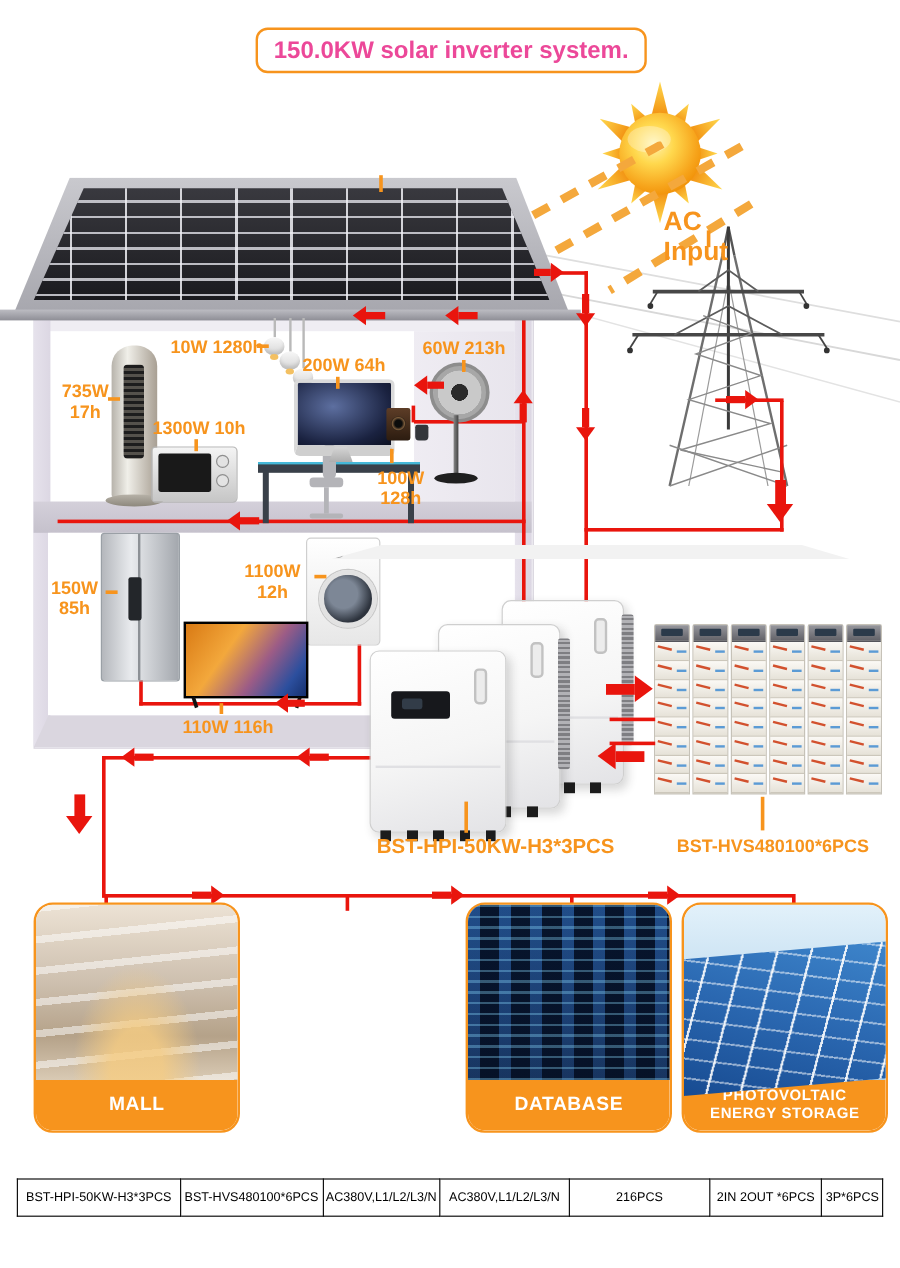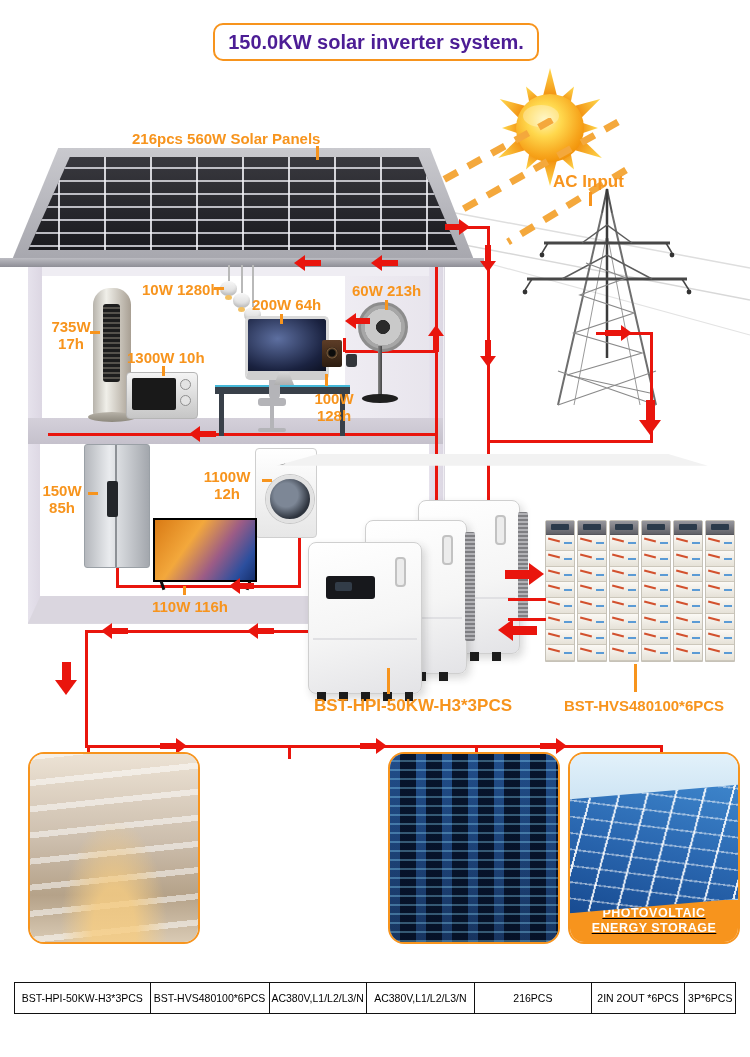--- a/index.html
+++ b/index.html
@@ -1,21 +1,21 @@
 <!DOCTYPE html>
 <html><head>
 <meta charset="utf-8">
 <style>
   html,body{margin:0;padding:0;background:#fff;}
   #stage{position:relative;width:750px;height:1057px;background:#fff;overflow:hidden;
          font-family:"Liberation Sans",sans-serif;}
   .abs{position:absolute;}
   
   .title-box{position:absolute;left:213px;top:23px;width:322px;height:34px;
-    border:2.5px solid #F7941D;border-radius:10px;color:#4c1d95;font-size:20px;font-weight:bold;
+    border:2.5px solid #F7941D;border-radius:10px;color:#ec4899;font-size:20px;font-weight:bold;
     display:flex;align-items:center;justify-content:center;background:#fff;z-index:9;}
   
   .olabel{position:absolute;color:#F7941D;font-weight:bold;font-size:15px;line-height:1.15;z-index:9;}
   .tick{position:absolute;background:#F7941D;z-index:9;}
   
   .wl{position:absolute;background:#E9150D;z-index:2;}
   .arr{position:absolute;background:#E9150D;z-index:6;}
   .arr-r{height:6px;}
   .arr-r::after{content:"";position:absolute;left:100%;top:-5px;border-top:8px solid transparent;
     border-bottom:8px solid transparent;border-left:11px solid #E9150D;}
@@ -430,24 +430,23 @@
         <div class="module"></div>
         <div class="module"></div>
         <div class="module"></div>
         <div class="module"></div>
         <div class="module"></div>
         <div class="module"></div>
         <div class="module"></div>
       </div>
     </div>
 
-  <div class="olabel" style="left:132px;top:130px;width:210px;">216pcs 560W Solar Panels</div>
   <div class="tick" style="left:316px;top:146px;width:3px;height:14px;"></div>
 
-  <div class="olabel" style="left:553px;top:172px;width:90px;font-size:17px;">AC Input</div>
+  <div class="olabel" style="left:553px;top:172px;width:90px;font-size:22px;">AC Input</div>
   <div class="tick" style="left:589px;top:192px;width:3px;height:14px;"></div>
 
   <div class="olabel" style="left:142px;top:281px;width:80px;">10W 1280h</div>
   <div class="tick" style="left:214px;top:287px;width:10px;height:3px;"></div>
 
   <div class="olabel" style="left:252px;top:296px;width:80px;">200W 64h</div>
   <div class="tick" style="left:280px;top:314px;width:3px;height:10px;"></div>
 
   <div class="olabel" style="left:352px;top:282px;width:80px;">60W 213h</div>
   <div class="tick" style="left:385px;top:300px;width:3px;height:10px;"></div>
@@ -471,25 +470,27 @@
   <div class="tick" style="left:183px;top:586px;width:3px;height:9px;"></div>
 
   <div class="tick" style="left:387px;top:668px;width:3px;height:26px;"></div>
   <div class="olabel" style="left:314px;top:696px;width:230px;font-size:17px;">BST-HPI-50KW-H3*3PCS</div>
 
   <div class="tick" style="left:634px;top:664px;width:3px;height:28px;"></div>
   <div class="olabel" style="left:564px;top:697px;width:175px;">BST-HVS480100*6PCS</div>
 
   <div class="card" style="left:28px;">
     <div class="photo ph-mall"></div>
+    <div class="banner b-lg">MALL</div>
   </div>
   <div class="card" style="left:388px;">
     <div class="photo ph-db"></div>
-  </div>
-  <div class="card" style="left:568px;text-decoration:underline;">
+    <div class="banner b-lg">DATABASE</div>
+  </div>
+  <div class="card" style="left:568px;">
     <div class="photo ph-pv">
       <div class="panels"></div>
     </div>
     <div class="banner b-md">PHOTOVOLTAIC ENERGY STORAGE</div>
   </div>
 
   <table class="spec-table">
     <colgroup>
       <col style="width:18.8%">
         <col style="width:16.5%">

